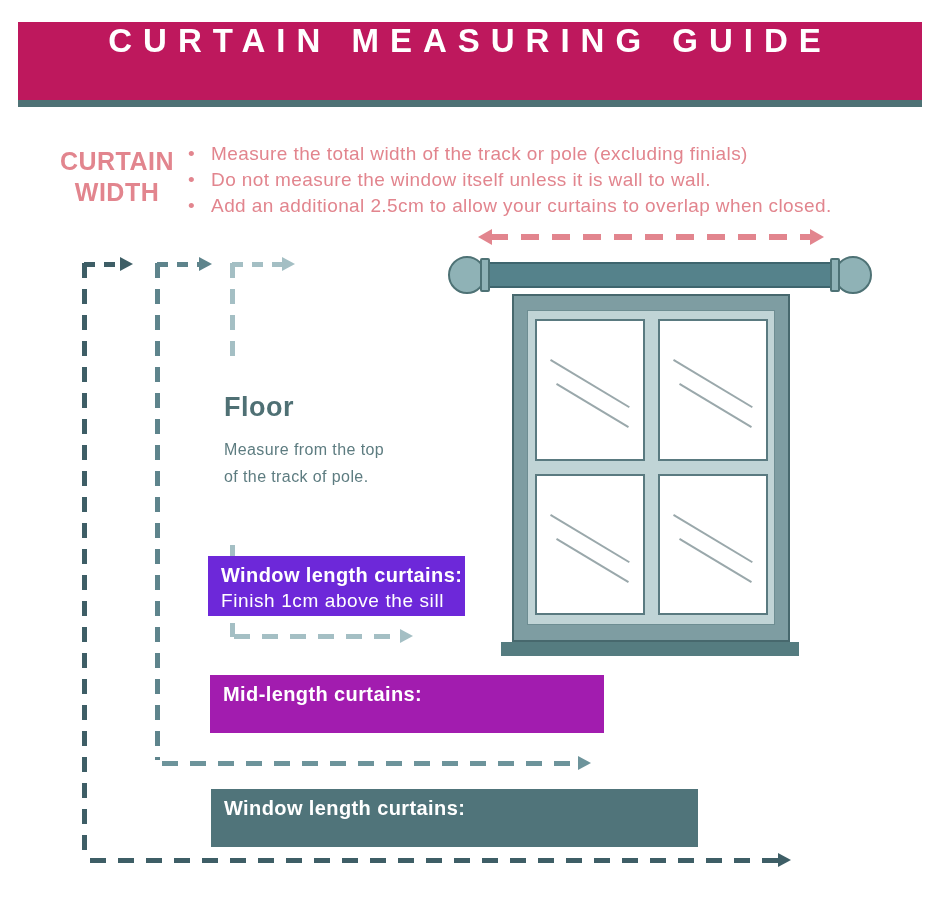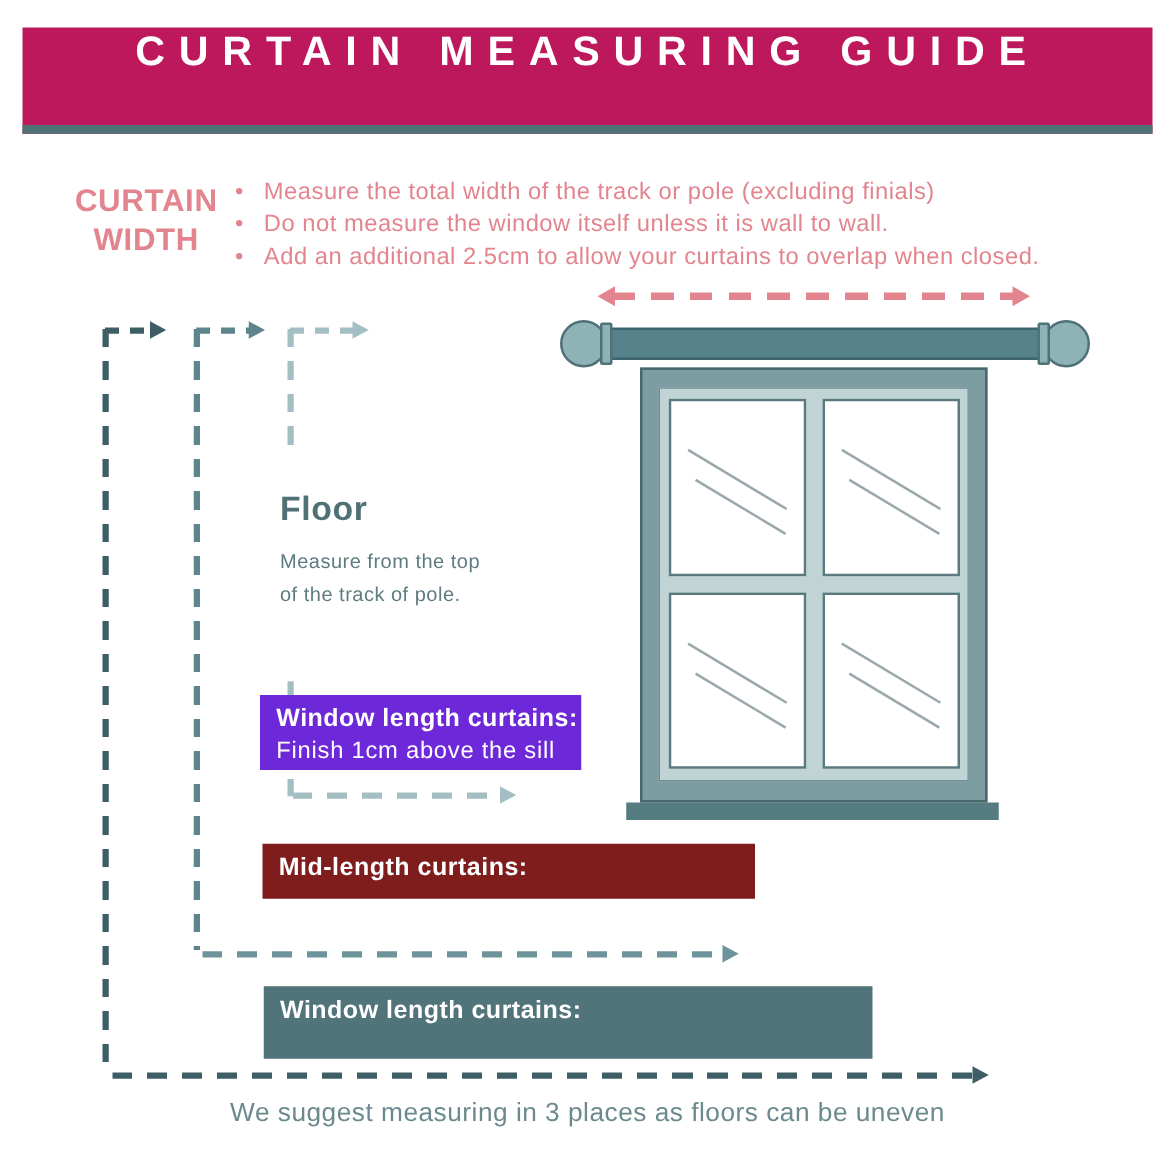--- a/index.html
+++ b/index.html
@@ -73,21 +73,21 @@
   .drop-h { position:absolute; left:224px; top:392px; color:#4f7074;
     font-size:27px; font-weight:bold; letter-spacing:0.5px; }
   .drop-p { position:absolute; left:224px; top:436px; color:#5d7c80;
     font-size:16px; line-height:27px; letter-spacing:0.4px; }
   .drop-p span { display:block; }
   
   .lenbox { position:absolute; color:#ffffff; padding:7px 0 0 13px; z-index:4; }
   .lenbox .t { font-size:20px; font-weight:bold; line-height:25px; letter-spacing:0.4px; }
   .lenbox .s { font-size:19px; line-height:25px; letter-spacing:0.6px; }
   .box-window { left:208px; top:556px; width:257px; height:60px; background:#6d28d9; }
-  .box-mid    { left:210px; top:675px; width:394px; height:44px; background:#7f1d1d; }
+  .box-mid    { left:210px; top:675px; width:394px; height:58px; background:#a21caf; }
   .box-floor  { left:211px; top:789px; width:487px; height:58px; background:#50747a; }
   
   .footer { position:absolute; left:0; top:879px; width:940px; text-align:center;
     color:#6b8a8e; font-size:21px; letter-spacing:0.4px; }
 </style>
 </head>
 <body>
 
 <div class="canvas">
 
@@ -187,15 +187,14 @@
   </div>
 
   <div class="lenbox box-floor">
     <div class="t">Window length curtains:</div>
   </div>
   <div class="arrow-row c-dark" style="left:90px; top:853px;">
     <div class="hdash" style="width:690px;"></div>
     <div class="tri-r"></div>
   </div>
 
-  <div class="footer">We suggest measuring in 3 places as floors can be uneven</div>
 
 </div>
 
 </body></html>

